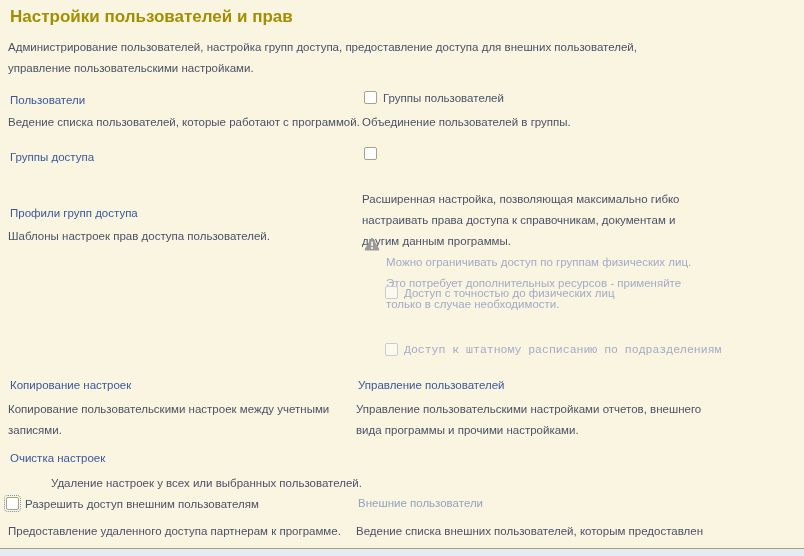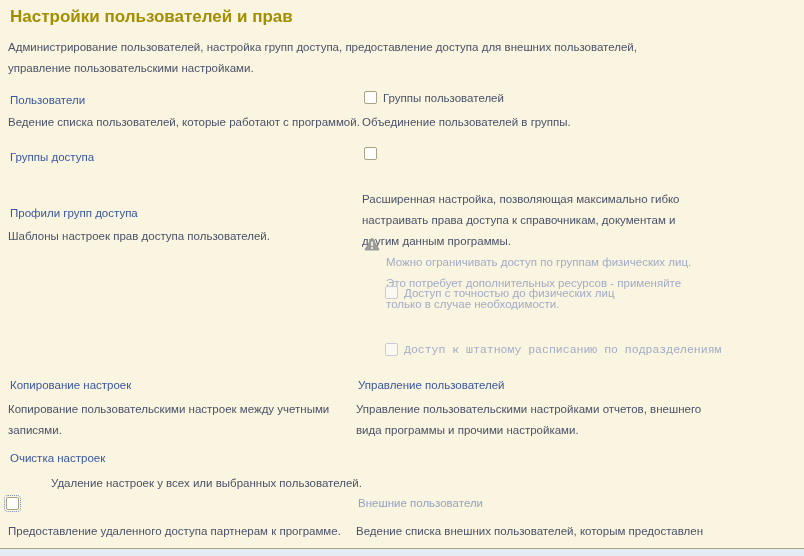--- a/index.html
+++ b/index.html
@@ -91,20 +91,21 @@
 
   <a class="lnk lnk-user-settings">Управление пользователей</a>
   <div class="desc desc-user-settings">Управление пользовательскими настройками отчетов, внешнего
 вида программы и прочими настройками.</div>
 
   <a class="lnk lnk-clear">Очистка настроек</a>
   <div class="desc desc-clear">Удаление настроек у всех или выбранных пользователей.</div>
 
   <div class="cbrow cb-external">
     <span class="cb focused"></span>
+    <span>Разрешить доступ внешним пользователям</span>
   </div>
   <div class="desc desc-external-left">Предоставление удаленного доступа партнерам к программе.</div>
 
   <a class="lnk disabled lnk-external-users">Внешние пользователи</a>
   <div class="desc desc-external-users">Ведение списка внешних пользователей, которым предоставлен
 удаленный доступ к программе.</div>
 
   <div class="bottom-line"></div>
   <div class="bottom-strip"></div>
 

